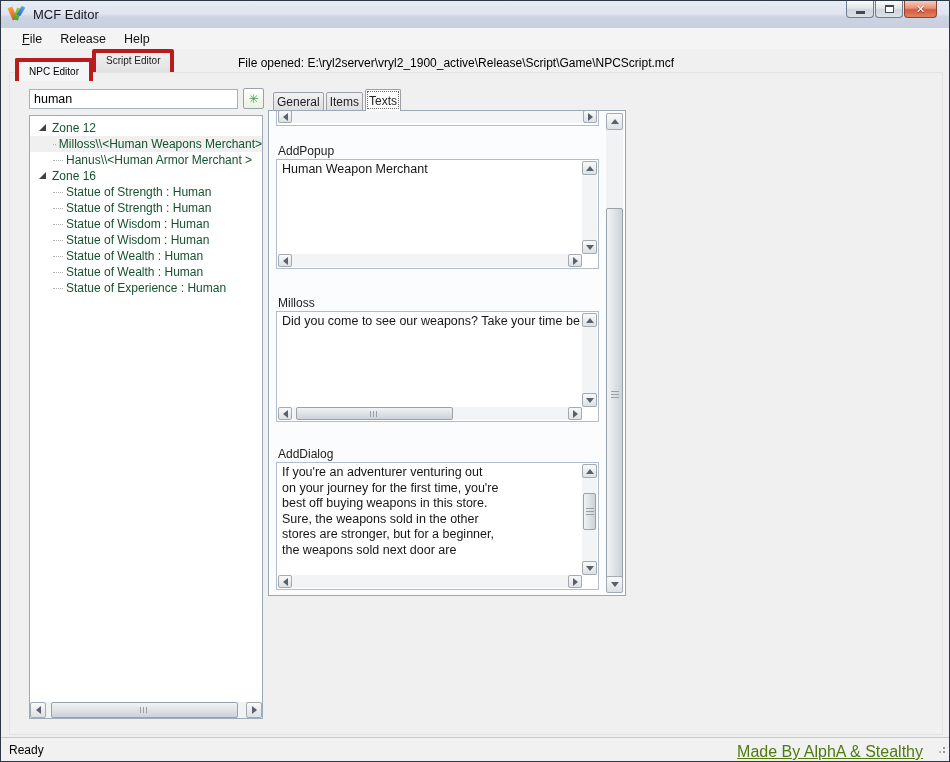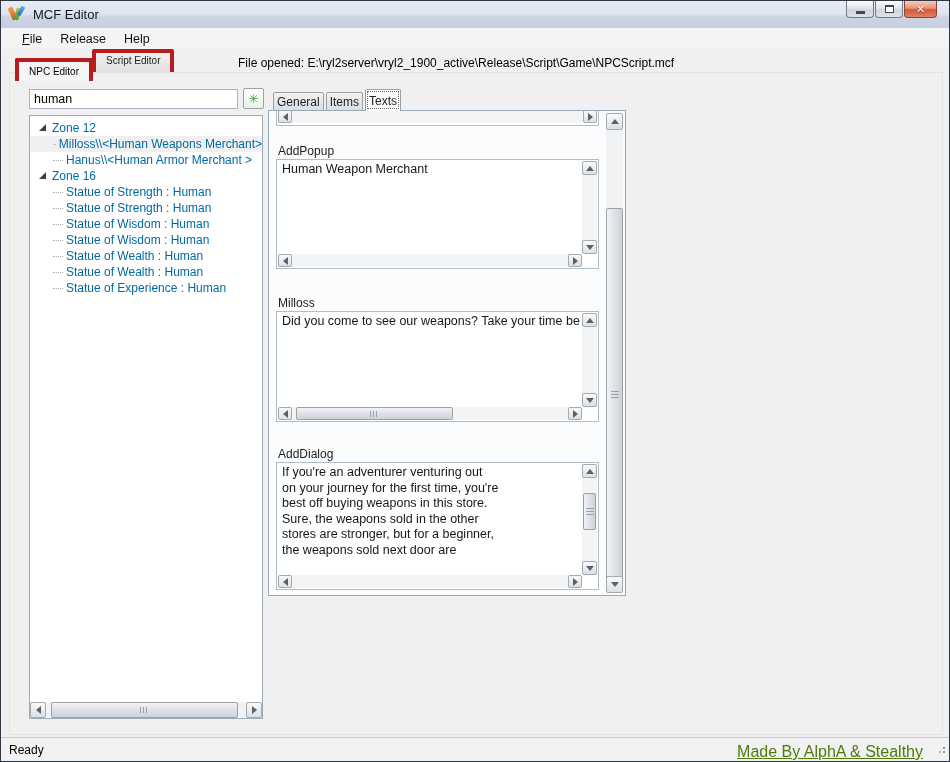--- a/index.html
+++ b/index.html
@@ -42,21 +42,21 @@
   
   .search-input { position:absolute; left:28px; top:88px; width:209px; height:20px; border:1px solid #a6b2bd;
     font-family:inherit; font-size:12.5px; padding:1px 4px; color:#000; background:#fff; }
   .sparkle-btn { position:absolute; left:242px; top:87px; width:21px; height:21px; border:1px solid #97a2ab;
     background:linear-gradient(#ffffff,#eaf2e4); display:flex; align-items:center; justify-content:center;
     font-size:12px; color:#3fa43f; border-radius:2px; }
 
   
   .tree { position:absolute; left:28px; top:114px; width:234px; height:604px; background:#fff; border:1px solid #9dabb8; overflow:hidden; }
   .trows { position:absolute; left:0; top:4px; right:0; }
-  .trow { height:16px; display:flex; align-items:center; font-size:12px; color:#0369a1; white-space:nowrap; }
+  .trow { height:16px; display:flex; align-items:center; font-size:12px; color:#14532d; white-space:nowrap; }
   .trow.sel { background:#f0f0f0;align-items:center; }
   .tri { width:0; height:0; border-left:7px solid transparent; border-bottom:7px solid #404040; margin:0 6px 2px 9px; }
   .conn { display:inline-block; width:10px; height:1px; border-bottom:1px dotted #b0b0b0; margin:0 3px 0 23px; }
   
   .sbtn { background:linear-gradient(#f8f9fa,#dde1e5); border:1px solid #a3aab1; border-radius:2px;
     display:flex; align-items:center; justify-content:center; }
   .a-up{width:0;height:0;border:4px solid transparent;border-bottom:5px solid #5a616a;margin-top:-4px;}
   .a-dn{width:0;height:0;border:4px solid transparent;border-top:5px solid #5a616a;margin-bottom:-4px;}
   .a-lt{width:0;height:0;border:4px solid transparent;border-right:5px solid #5a616a;margin-left:-4px;}
   .a-rt{width:0;height:0;border:4px solid transparent;border-left:5px solid #5a616a;margin-right:-4px;}

